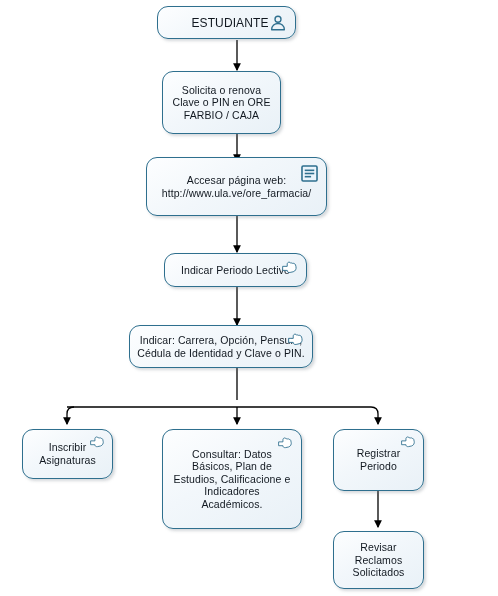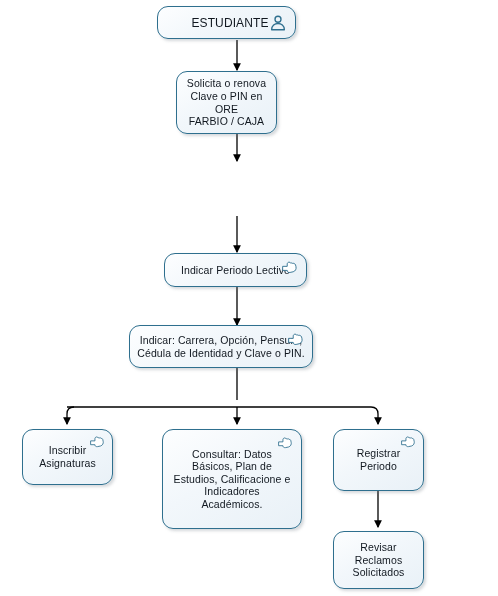--- a/index.html
+++ b/index.html
@@ -114,26 +114,38 @@
   <div class="node node-title" style="left:157px; top:6px; width:139px; height:33px;padding-left:28px;">
     <span class="node-label">ESTUDIANTE</span>
     <span class="icon icon-person">
       <svg width="18" height="18" viewBox="0 0 24 24" xmlns="http://www.w3.org/2000/svg">
         <circle cx="12" cy="7" r="4" fill="none" stroke="#2e6f8e" stroke-width="1.8"></circle>
         <path d="M 3.5 21 C 3.5 15.6 7.8 12.6 12 12.6 C 16.2 12.6 20.5 15.6 20.5 21 Z" fill="none" stroke="#2e6f8e" stroke-width="1.8" stroke-linejoin="round"></path>
       </svg>
     </span>
   </div>
 
-  <div class="node" style="left:176px; top:71px; width:101px; height:63px;">
+  <div class="node" style="left:162px; top:71px; width:119px; height:63px;">
     <span class="node-label">Solicita o renova
 Clave o PIN en ORE
 FARBIO / CAJA</span>
   </div>
 
+  <div class="node" style="left:146px; top:157px; width:181px; height:59px;">
+    <span class="node-label">Accesar página web:
+http://www.ula.ve/ore_farmacia/</span>
+    <span class="icon icon-doc">
+      <svg width="19" height="19" viewBox="0 0 24 24" xmlns="http://www.w3.org/2000/svg">
+        <rect x="2.5" y="2.5" width="19" height="19" rx="1.5" ry="1.5" fill="#eaf4fb" stroke="#2e6f8e" stroke-width="2"></rect>
+        <line x1="6" y1="8" x2="18" y2="8" stroke="#2e6f8e" stroke-width="2"></line>
+        <line x1="6" y1="12" x2="18" y2="12" stroke="#2e6f8e" stroke-width="2"></line>
+        <line x1="6" y1="16" x2="14" y2="16" stroke="#2e6f8e" stroke-width="2"></line>
+      </svg>
+    </span>
+  </div>
 
   <div class="node" style="left:164px; top:253px; width:143px; height:34px;">
     <span class="node-label">Indicar Periodo Lectivo</span>
     <span class="icon icon-hand">
       <svg width="17" height="14" viewBox="0 0 26 20" xmlns="http://www.w3.org/2000/svg">
         <path d="M 1 9 L 8 9 L 8 5.5 C 8 3.8 9.3 2.6 10.9 2.6 C 12.2 2.6 13 3.3 13.3 4.2
                  C 13.9 3.6 15.3 3.6 15.9 4.4 C 16.6 3.9 17.9 4.1 18.4 5
                  C 19.2 4.8 20.3 5.3 20.6 6.3 L 21.4 9.6 C 22.2 12.8 20.5 16.4 17.1 17.3
                  L 12.4 18.3 C 10.2 18.7 8.6 17.8 8.1 16.3 L 8 15.2 L 1 15.2 Z" fill="#ffffff" stroke="#2e6f8e" stroke-width="1.4" stroke-linejoin="round"></path>
       </svg>
@@ -146,21 +158,21 @@
     <span class="icon icon-hand">
       <svg width="17" height="14" viewBox="0 0 26 20" xmlns="http://www.w3.org/2000/svg">
         <path d="M 1 9 L 8 9 L 8 5.5 C 8 3.8 9.3 2.6 10.9 2.6 C 12.2 2.6 13 3.3 13.3 4.2
                  C 13.9 3.6 15.3 3.6 15.9 4.4 C 16.6 3.9 17.9 4.1 18.4 5
                  C 19.2 4.8 20.3 5.3 20.6 6.3 L 21.4 9.6 C 22.2 12.8 20.5 16.4 17.1 17.3
                  L 12.4 18.3 C 10.2 18.7 8.6 17.8 8.1 16.3 L 8 15.2 L 1 15.2 Z" fill="#ffffff" stroke="#2e6f8e" stroke-width="1.4" stroke-linejoin="round"></path>
       </svg>
     </span>
   </div>
 
-  <div class="node node-small" style="left:22px; top:429px; width:91px; height:56px;">
+  <div class="node node-small" style="left:22px; top:429px; width:91px; height:50px;">
     <span class="node-label">Inscribir
 Asignaturas</span>
     <span class="icon icon-hand">
       <svg width="16" height="13" viewBox="0 0 26 20" xmlns="http://www.w3.org/2000/svg">
         <path d="M 1 9 L 8 9 L 8 5.5 C 8 3.8 9.3 2.6 10.9 2.6 C 12.2 2.6 13 3.3 13.3 4.2
                  C 13.9 3.6 15.3 3.6 15.9 4.4 C 16.6 3.9 17.9 4.1 18.4 5
                  C 19.2 4.8 20.3 5.3 20.6 6.3 L 21.4 9.6 C 22.2 12.8 20.5 16.4 17.1 17.3
                  L 12.4 18.3 C 10.2 18.7 8.6 17.8 8.1 16.3 L 8 15.2 L 1 15.2 Z" fill="#ffffff" stroke="#2e6f8e" stroke-width="1.4" stroke-linejoin="round"></path>
       </svg>
     </span>

